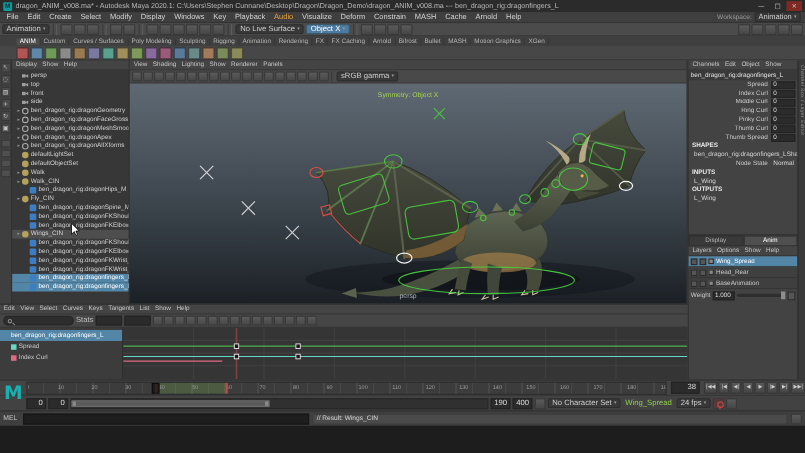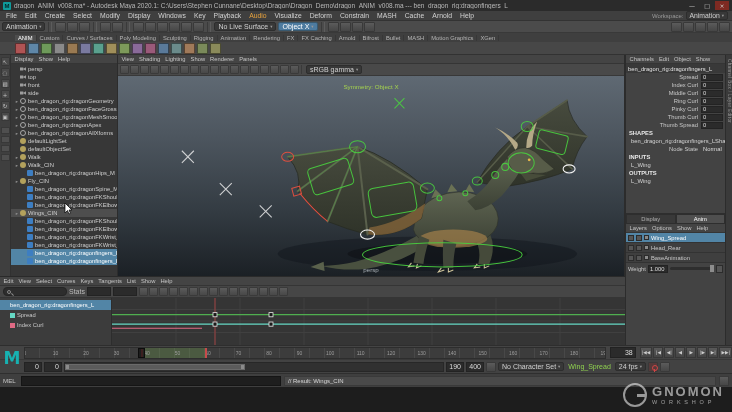--- a/index.html
+++ b/index.html
@@ -883,27 +883,20 @@
 
   <div class="command-row">
     <span class="cl-label">MEL</span>
     <div class="cl-input"></div>
     <div class="cl-result">// Result: Wings_CIN</div>
     <span class="cl-icon"></span>
   </div>
 
   <div class="help-row"></div>
 
-  <div class="watermark">
-    <span class="wm-ring"></span>
-    <span>
-      <div class="wm-title">GNOMON</div>
-      <div class="wm-sub">WORKSHOP</div>
-    </span>
-  </div>
 
   <div class="cursor">
     <svg width="9" height="13" viewBox="0 0 9 13">
         <path d="M1,1 L1,11 L3.5,8.5 L5,12 L6.5,11.3 L5,8 L8,8 Z" fill="#fff" stroke="#000" stroke-width="0.7"></path>
       </svg>
   </div>
 
 </div>
 
 </body></html>

